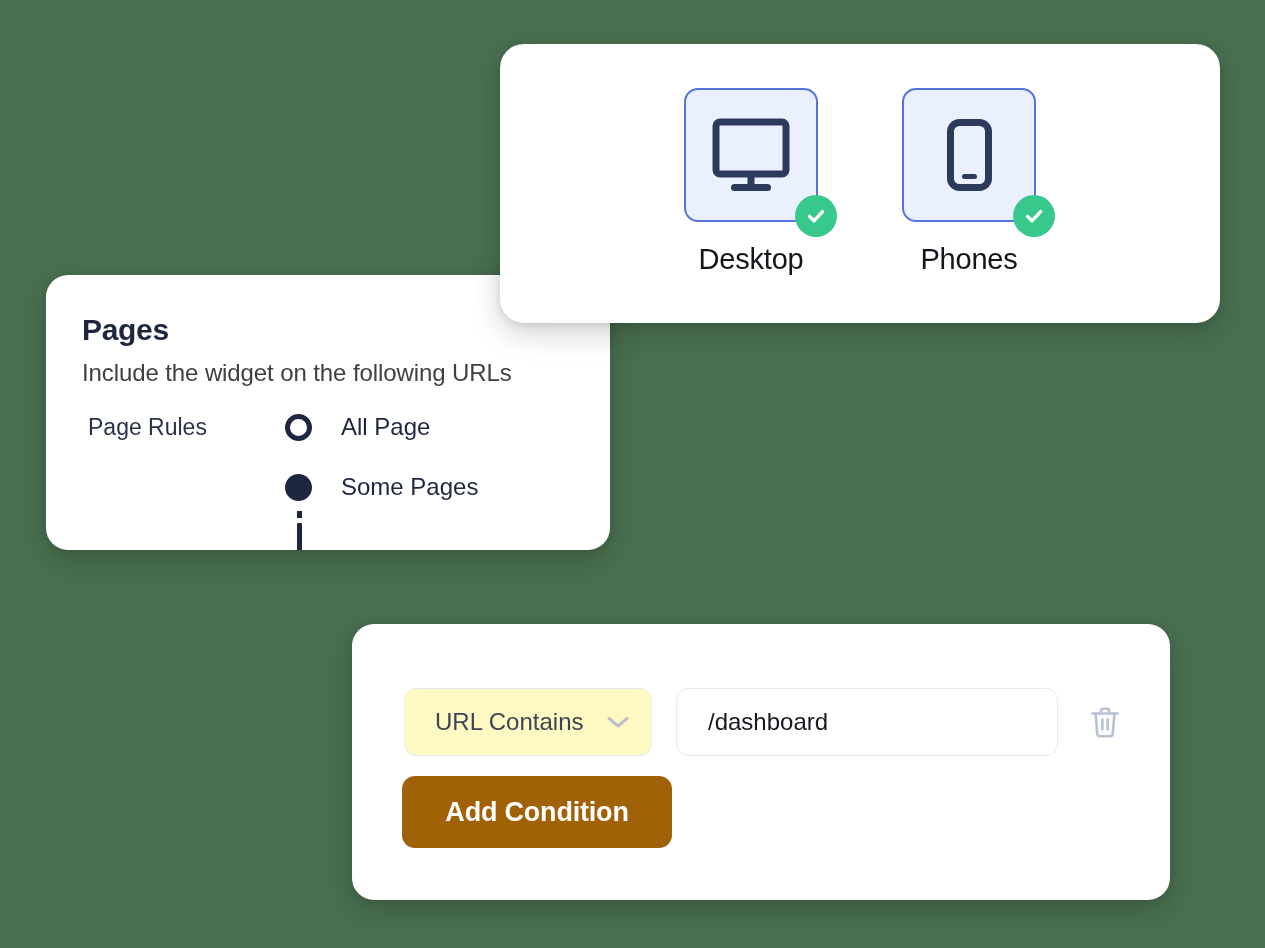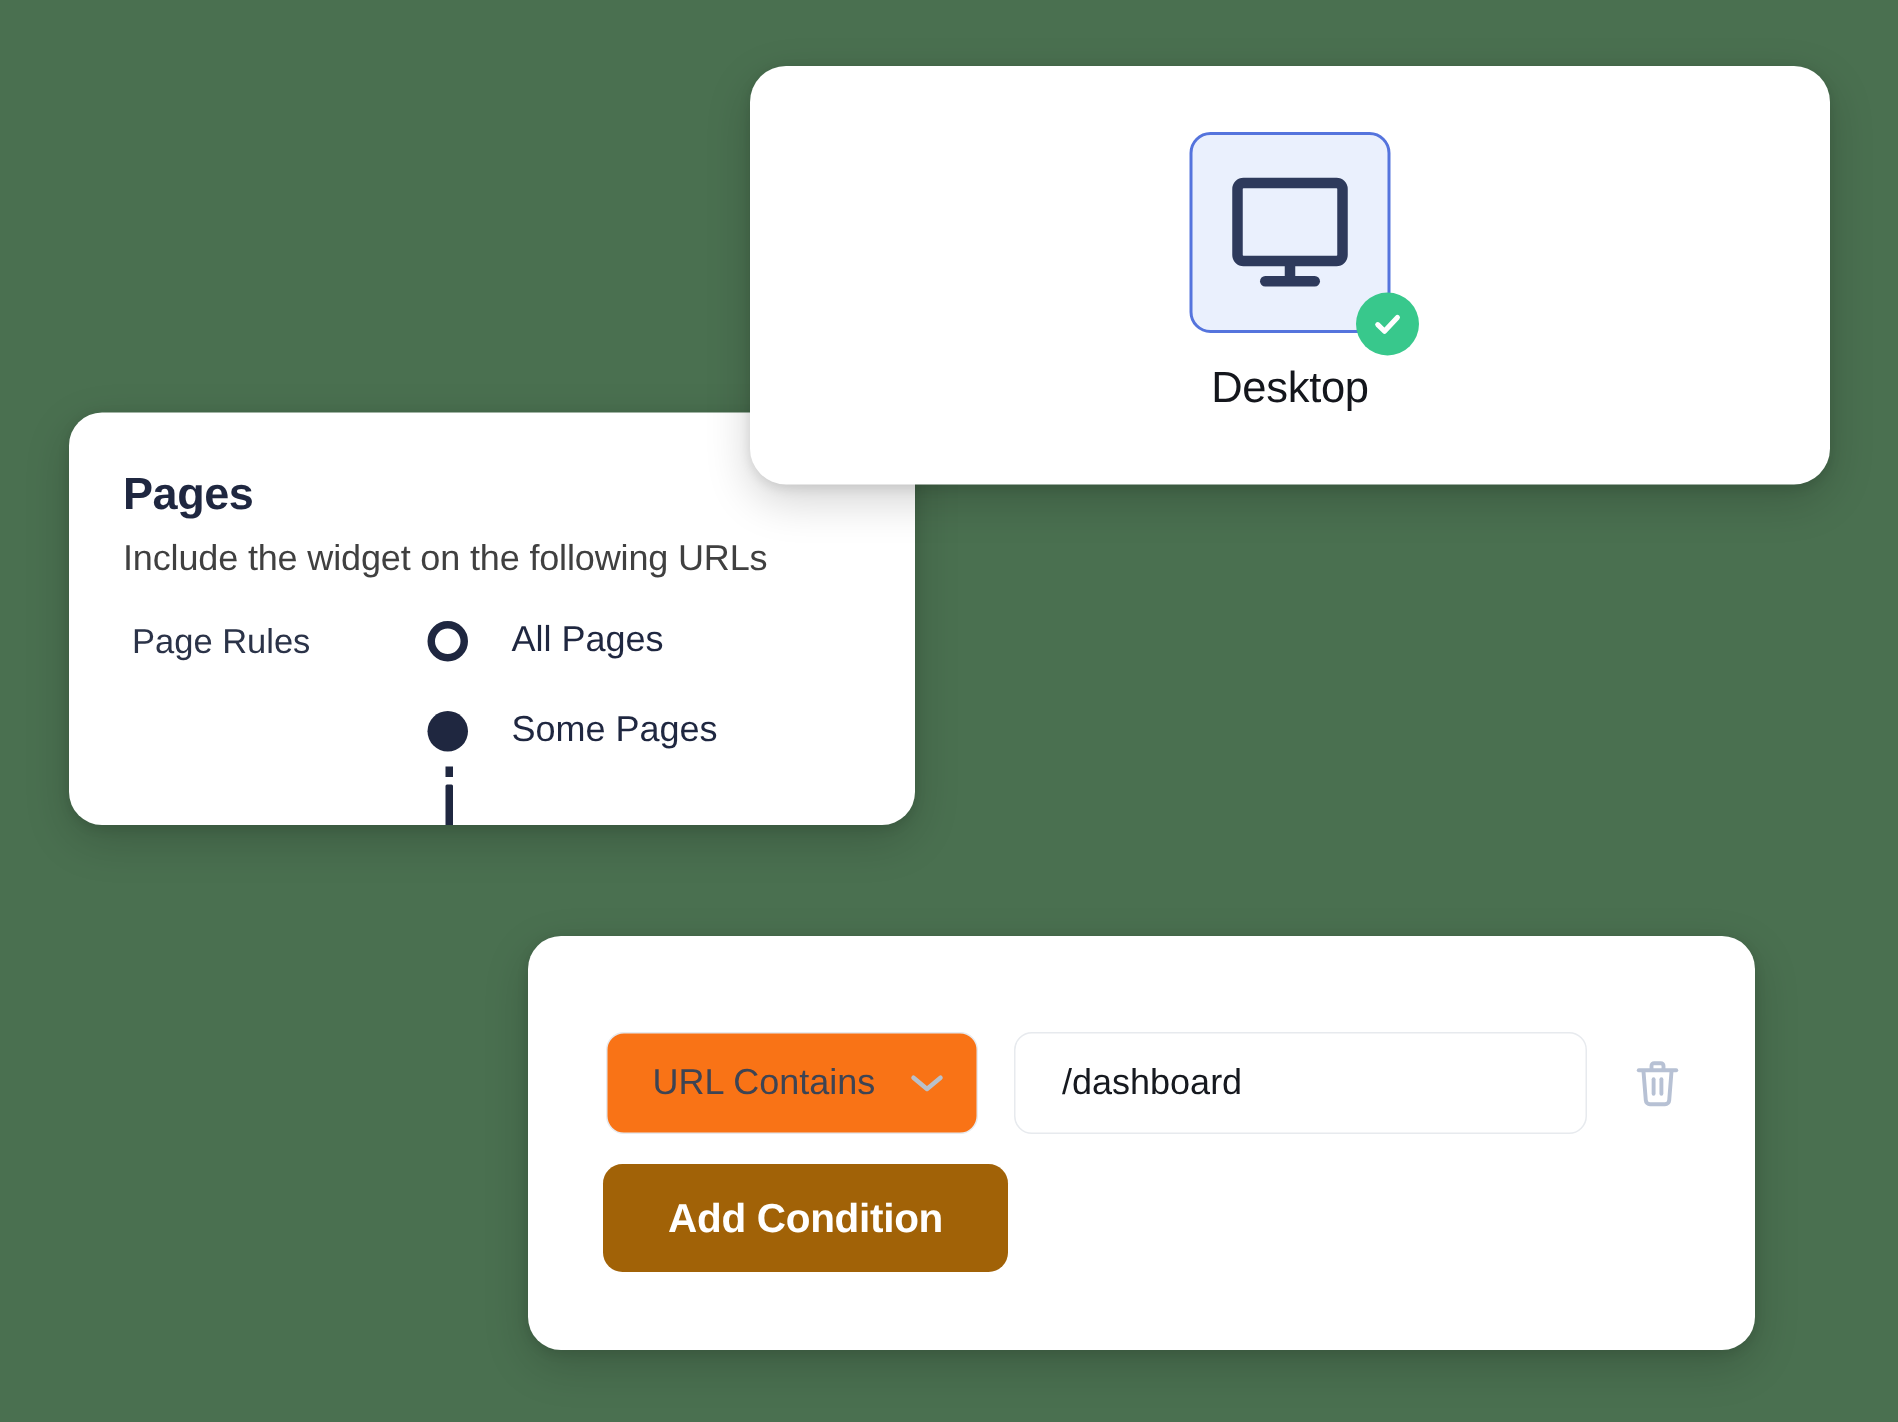--- a/index.html
+++ b/index.html
@@ -186,21 +186,21 @@
     position: absolute;
     left: 52px;
     top: 64px;
     display: flex;
     align-items: center;
   }
   .select-box {
     width: 248px;
     height: 68px;
     box-sizing: border-box;
-    background: #f97316;
+    background: #fef9c3;
     border: 1px solid #e7eaee;
     border-radius: 12px;
     display: flex;
     align-items: center;
     justify-content: space-between;
     padding: 0 21px 0 30px;
   }
   .select-value {
     font-size: 24px;
     color: #3d4454;
@@ -279,33 +279,49 @@
           <div class="check-badge">
             <svg width="22" height="22" viewBox="0 0 22 22" fill="none">
               <path d="M4.5 11.4L9 15.8L17.6 6.6" stroke="#ffffff" stroke-width="3.4" stroke-linecap="round" stroke-linejoin="round"></path>
             </svg>
           </div>
         </div>
         <div class="device-label">Desktop</div>
       </div>
 
 
+      <div class="device">
+        <div class="device-tile-wrap">
+          <div class="device-tile">
+            <svg width="45" height="72" viewBox="0 0 45 72" fill="none">
+              <rect x="3.5" y="3.5" width="38" height="65" rx="9" stroke="#2e3a5c" stroke-width="7"></rect>
+              <rect x="15" y="55" width="15" height="5" rx="2.5" fill="#2e3a5c"></rect>
+            </svg>
+          </div>
+          <div class="check-badge">
+            <svg width="22" height="22" viewBox="0 0 22 22" fill="none">
+              <path d="M4.5 11.4L9 15.8L17.6 6.6" stroke="#ffffff" stroke-width="3.4" stroke-linecap="round" stroke-linejoin="round"></path>
+            </svg>
+          </div>
+        </div>
+        <div class="device-label">Phones</div>
+      </div>
 
     </div>
   </div>
 
   <div class="card" id="pages-card">
     <div class="pages-title">Pages</div>
     <div class="pages-sub">Include the widget on the following  URLs</div>
     <div class="page-rules-label">Page Rules</div>
 
     <div class="radio-group">
       <div class="radio-row">
         <span class="radio-mark off"></span>
-        <span class="radio-label">All Pages</span>
+        <span class="radio-label">All Page</span>
       </div>
       <div class="radio-row">
         <span class="radio-mark on"></span>
         <span class="radio-label">Some Pages</span>
       </div>
     </div>
 
     <div class="clipped-stub"></div>
   </div>
 

